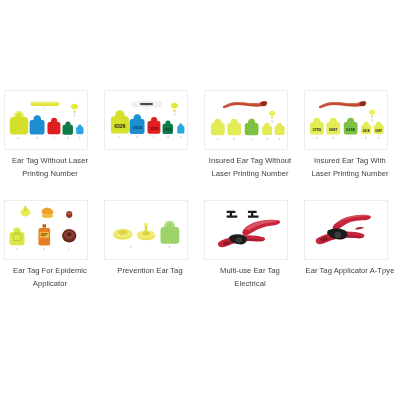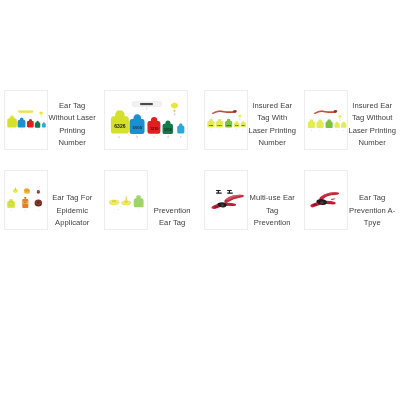--- a/index.html
+++ b/index.html
@@ -26,22 +26,22 @@
   .grid-row {
     display: flex;
     width: 400px;
   }
 
   .product-card {
     width: 100px;
     box-sizing: border-box;
     padding: 4px 4px;
     display: flex;
-    flex-direction: row;
-    align-items: flex-end;
+    flex-direction: column;
+    align-items: flex-start;
   }
 
   .thumb-frame {
     width: 84px;
     height: 60px;
     border: 1px solid #ededed;
     background: #ffffff;
     box-sizing: border-box;
     position: relative;
     overflow: hidden;
@@ -143,20 +143,55 @@
           </g>
         </svg>
       </div>
     </div>
 
     <div class="product-card">
       <div class="thumb-frame">
         <svg viewBox="0 0 84 60" preserveAspectRatio="xMidYMid meet">
           <rect x="0" y="0" width="84" height="60" fill="#ffffff"></rect>
 
+          <path d="M20 15 q8 -5 20 -3 q12 2 20 -1 q4 -1.6 4 1.4 q0 2.6 -4 3.2 q-9 1.4 -20 -0.6 q-11 -2 -19 2.4 q-2.6 1.2 -3 -0.6 q-0.4 -1.4 2 -1.8z" fill="#c04a32"></path>
+          <path d="M22 14.2 q8 -4.2 19 -2.2 q11 2 19 -0.6 q3 -1 3 0.6 q-8 3 -21 0.8 q-13 -2.2 -19 2.4z" fill="#e0795c" opacity="0.85"></path>
+          <ellipse cx="60" cy="13.2" rx="3.2" ry="2.6" fill="#8e2f1e"></ellipse>
+
+          <path d="M66 22 q3 -3.6 6 0 q1.4 2.3 -3 4 q-4.4 -1.7 -3 -4z" fill="#efef5a"></path>
+          <circle cx="69" cy="27.4" r="1" fill="#d4d44a"></circle>
+
+          <path d="M9 33 q0 -4.4 3.8 -4.4 q3.8 0 3.8 4.4 l1 0 q2.3 0 2.3 3 l0 7.4 q0 2.4 -2.3 2.4 l-9.6 0 q-2.3 0 -2.3 -2.4 l0 -7.4 q0 -3 2.3 -3z" fill="#e3ec55"></path>
+
+          <path d="M26 33 q0 -4.4 3.8 -4.4 q3.8 0 3.8 4.4 l1 0 q2.3 0 2.3 3 l0 7.4 q0 2.4 -2.3 2.4 l-9.6 0 q-2.3 0 -2.3 -2.4 l0 -7.4 q0 -3 2.3 -3z" fill="#e3ec55"></path>
+
+          <path d="M44 33 q0 -4.4 3.8 -4.4 q3.8 0 3.8 4.4 l1 0 q2.3 0 2.3 3 l0 7.4 q0 2.4 -2.3 2.4 l-9.6 0 q-2.3 0 -2.3 -2.4 l0 -7.4 q0 -3 2.3 -3z" fill="#7cc141"></path>
+
+          <path d="M61 36 q0 -3.2 2.8 -3.2 q2.8 0 2.8 3.2 l0.7 0 q1.7 0 1.7 2.2 l0 5.4 q0 1.8 -1.7 1.8 l-7 0 q-1.7 0 -1.7 -1.8 l0 -5.4 q0 -2.2 1.7 -2.2z" fill="#e3ec55"></path>
+
+          <path d="M74 36 q0 -3.2 2.8 -3.2 q2.8 0 2.8 3.2 l0.7 0 q1.7 0 1.7 2.2 l0 5.4 q0 1.8 -1.7 1.8 l-7 0 q-1.7 0 -1.7 -1.8 l0 -5.4 q0 -2.2 1.7 -2.2z" fill="#e3ec55"></path>
+          <g fill="#b4b4b4" font-size="3" font-family="Liberation Sans, sans-serif" text-anchor="middle">
+            <text x="12.8" y="51">a</text>
+            <text x="29.8" y="51">b</text>
+            <text x="47.8" y="51">c</text>
+            <text x="63.8" y="51">d</text>
+            <text x="76.8" y="51">e</text>
+            <text x="40" y="21">f</text>
+            <text x="69" y="32">g</text>
+          </g>
+        </svg>
+      </div>
+      <div class="product-title">Insured Ear Tag Without Laser Printing Number</div>
+    </div>
+
+    <div class="product-card">
+      <div class="thumb-frame">
+        <svg viewBox="0 0 84 60" preserveAspectRatio="xMidYMid meet">
+          <rect x="0" y="0" width="84" height="60" fill="#ffffff"></rect>
+
           <path d="M16 15 q8 -5 21 -3 q13 2 22 -1 q4 -1.6 4 1.4 q0 2.6 -4 3.2 q-10 1.4 -22 -0.6 q-12 -2 -20 2.4 q-2.6 1.2 -3 -0.6 q-0.4 -1.4 2 -1.8z" fill="#c04a32"></path>
           <path d="M18 14.2 q8 -4.2 20 -2.2 q12 2 20 -0.6 q3 -1 3 0.6 q-9 3 -22 0.8 q-13 -2.2 -21 2.4z" fill="#e0795c" opacity="0.85"></path>
           <ellipse cx="59" cy="13.2" rx="3.2" ry="2.6" fill="#8e2f1e"></ellipse>
 
           <path d="M66 21 q3 -3.6 6 0 q1.4 2.3 -3 4 q-4.4 -1.7 -3 -4z" fill="#efef5a"></path>
           <circle cx="69" cy="26.4" r="1" fill="#d4d44a"></circle>
 
           <path d="M8 32 q0 -4.4 3.8 -4.4 q3.8 0 3.8 4.4 l1 0 q2.3 0 2.3 3 l0 7.6 q0 2.4 -2.3 2.4 l-9.6 0 q-2.3 0 -2.3 -2.4 l0 -7.6 q0 -3 2.3 -3z" fill="#e3ec55"></path>
           <text x="11.8" y="41" fill="#1c1c1c" font-size="4" font-weight="bold" font-family="Liberation Sans, sans-serif" text-anchor="middle">3755</text>
 
@@ -178,55 +213,20 @@
             <text x="62.8" y="50">d</text>
             <text x="75.8" y="50">e</text>
             <text x="38" y="21">f</text>
             <text x="69" y="31">g</text>
           </g>
         </svg>
       </div>
       <div class="product-title">Insured Ear Tag With Laser Printing Number</div>
     </div>
 
-    <div class="product-card">
-      <div class="thumb-frame">
-        <svg viewBox="0 0 84 60" preserveAspectRatio="xMidYMid meet">
-          <rect x="0" y="0" width="84" height="60" fill="#ffffff"></rect>
-
-          <path d="M20 15 q8 -5 20 -3 q12 2 20 -1 q4 -1.6 4 1.4 q0 2.6 -4 3.2 q-9 1.4 -20 -0.6 q-11 -2 -19 2.4 q-2.6 1.2 -3 -0.6 q-0.4 -1.4 2 -1.8z" fill="#c04a32"></path>
-          <path d="M22 14.2 q8 -4.2 19 -2.2 q11 2 19 -0.6 q3 -1 3 0.6 q-8 3 -21 0.8 q-13 -2.2 -19 2.4z" fill="#e0795c" opacity="0.85"></path>
-          <ellipse cx="60" cy="13.2" rx="3.2" ry="2.6" fill="#8e2f1e"></ellipse>
-
-          <path d="M66 22 q3 -3.6 6 0 q1.4 2.3 -3 4 q-4.4 -1.7 -3 -4z" fill="#efef5a"></path>
-          <circle cx="69" cy="27.4" r="1" fill="#d4d44a"></circle>
-
-          <path d="M9 33 q0 -4.4 3.8 -4.4 q3.8 0 3.8 4.4 l1 0 q2.3 0 2.3 3 l0 7.4 q0 2.4 -2.3 2.4 l-9.6 0 q-2.3 0 -2.3 -2.4 l0 -7.4 q0 -3 2.3 -3z" fill="#e3ec55"></path>
-
-          <path d="M26 33 q0 -4.4 3.8 -4.4 q3.8 0 3.8 4.4 l1 0 q2.3 0 2.3 3 l0 7.4 q0 2.4 -2.3 2.4 l-9.6 0 q-2.3 0 -2.3 -2.4 l0 -7.4 q0 -3 2.3 -3z" fill="#e3ec55"></path>
-
-          <path d="M44 33 q0 -4.4 3.8 -4.4 q3.8 0 3.8 4.4 l1 0 q2.3 0 2.3 3 l0 7.4 q0 2.4 -2.3 2.4 l-9.6 0 q-2.3 0 -2.3 -2.4 l0 -7.4 q0 -3 2.3 -3z" fill="#7cc141"></path>
-
-          <path d="M61 36 q0 -3.2 2.8 -3.2 q2.8 0 2.8 3.2 l0.7 0 q1.7 0 1.7 2.2 l0 5.4 q0 1.8 -1.7 1.8 l-7 0 q-1.7 0 -1.7 -1.8 l0 -5.4 q0 -2.2 1.7 -2.2z" fill="#e3ec55"></path>
-
-          <path d="M74 36 q0 -3.2 2.8 -3.2 q2.8 0 2.8 3.2 l0.7 0 q1.7 0 1.7 2.2 l0 5.4 q0 1.8 -1.7 1.8 l-7 0 q-1.7 0 -1.7 -1.8 l0 -5.4 q0 -2.2 1.7 -2.2z" fill="#e3ec55"></path>
-          <g fill="#b4b4b4" font-size="3" font-family="Liberation Sans, sans-serif" text-anchor="middle">
-            <text x="12.8" y="51">a</text>
-            <text x="29.8" y="51">b</text>
-            <text x="47.8" y="51">c</text>
-            <text x="63.8" y="51">d</text>
-            <text x="76.8" y="51">e</text>
-            <text x="40" y="21">f</text>
-            <text x="69" y="32">g</text>
-          </g>
-        </svg>
-      </div>
-      <div class="product-title">Insured Ear Tag Without Laser Printing Number</div>
-    </div>
-
   </div>
 
   <div class="row-gap"></div>
 
   <div class="grid-row">
 
     <div class="product-card">
       <div class="thumb-frame">
         <svg viewBox="0 0 84 60" preserveAspectRatio="xMidYMid meet">
           <rect x="0" y="0" width="84" height="60" fill="#ffffff"></rect>
@@ -304,39 +304,39 @@
 
           <path d="M14 47 q-3 -3.4 2 -5.8 q10 -5 22 -5.6 q14 -0.8 22 2 q2.6 1 1.4 2.8 q-1.6 2.2 -8.4 1.4 q-16 -1.8 -28 3.8 q-7 3.4 -11 1.4z" fill="#c8253c"></path>
           <path d="M17 45.6 q10 -5.6 24 -6.4 q13 -0.8 20 1.6 q-3 0.8 -10 0.2 q-17 -1.2 -30 5.4z" fill="#8e1728" opacity="0.65"></path>
 
           <path d="M26 36 q8 -3 14 0 q4 1.8 2.6 5.4 q-1.6 4 -7.6 3.4 q-7 -0.8 -9.6 -4.2 q-2 -2.6 0.6 -4.6z" fill="#1c1c1c"></path>
           <ellipse cx="34.5" cy="40.4" rx="3.2" ry="2.8" fill="#3a3a3a"></ellipse>
 
           <path d="M18 43 l6 -2 l2 3 l-6 2z" fill="#8e1728"></path>
         </svg>
       </div>
-      <div class="product-title">Multi-use Ear Tag Prevention</div>
+      <div class="product-title">Multi-use Ear Tag Electrical</div>
     </div>
 
     <div class="product-card">
       <div class="thumb-frame">
         <svg viewBox="0 0 84 60" preserveAspectRatio="xMidYMid meet">
           <rect x="0" y="0" width="84" height="60" fill="#ffffff"></rect>
 
           <path d="M30 24 q8 -7 18 -8.6 q12 -2 18 -0.4 q2.6 0.8 1.4 2.6 q-1.8 2.4 -8.6 2.4 q-13 0 -22 7.4 q-6 4.6 -8 2 q-1.6 -2.2 1.2 -5.4z" fill="#c8253c"></path>
           <path d="M32 23.4 q8 -6.4 17 -8 q11 -2 16.4 -0.8 q-2.4 1.4 -9 1.6 q-13 0.4 -24.4 7.2z" fill="#e06070" opacity="0.75"></path>
 
           <path d="M12 44 q-3.4 -3.6 1.6 -6.2 q10 -5.4 22.6 -6 q14.6 -0.8 23 2.2 q2.8 1 1.4 3 q-1.8 2.4 -9 1.4 q-17 -2 -29.6 4.2 q-7.2 3.6 -10 1.4z" fill="#c8253c"></path>
           <path d="M15 42.6 q10.4 -6 25 -6.8 q13.6 -0.8 21 1.8 q-3.2 0.8 -10.4 0.2 q-18 -1.2 -35.6 4.8z" fill="#8e1728" opacity="0.6"></path>
 
           <path d="M24 30 q9 -3.6 16 0 q4.6 2 3 6 q-1.8 4.6 -8.6 3.8 q-8 -1 -11 -4.8 q-2.2 -3 0.6 -5z" fill="#1c1c1c"></path>
           <ellipse cx="33.6" cy="35" rx="3.6" ry="3.2" fill="#3d3d3d"></ellipse>
 
           <path d="M15 39 l7 -2.4 l2.2 3.4 l-7 2.4z" fill="#8e1728"></path>
           <path d="M52 28 q5 -2 9 -0.6 q-3 2 -9 2.4z" fill="#a81f30"></path>
         </svg>
       </div>
-      <div class="product-title">Ear Tag Prevention A-Tpye</div>
+      <div class="product-title">Ear Tag Applicator A-Tpye</div>
     </div>
 
   </div>
 
 </div>
 
 </body></html>

